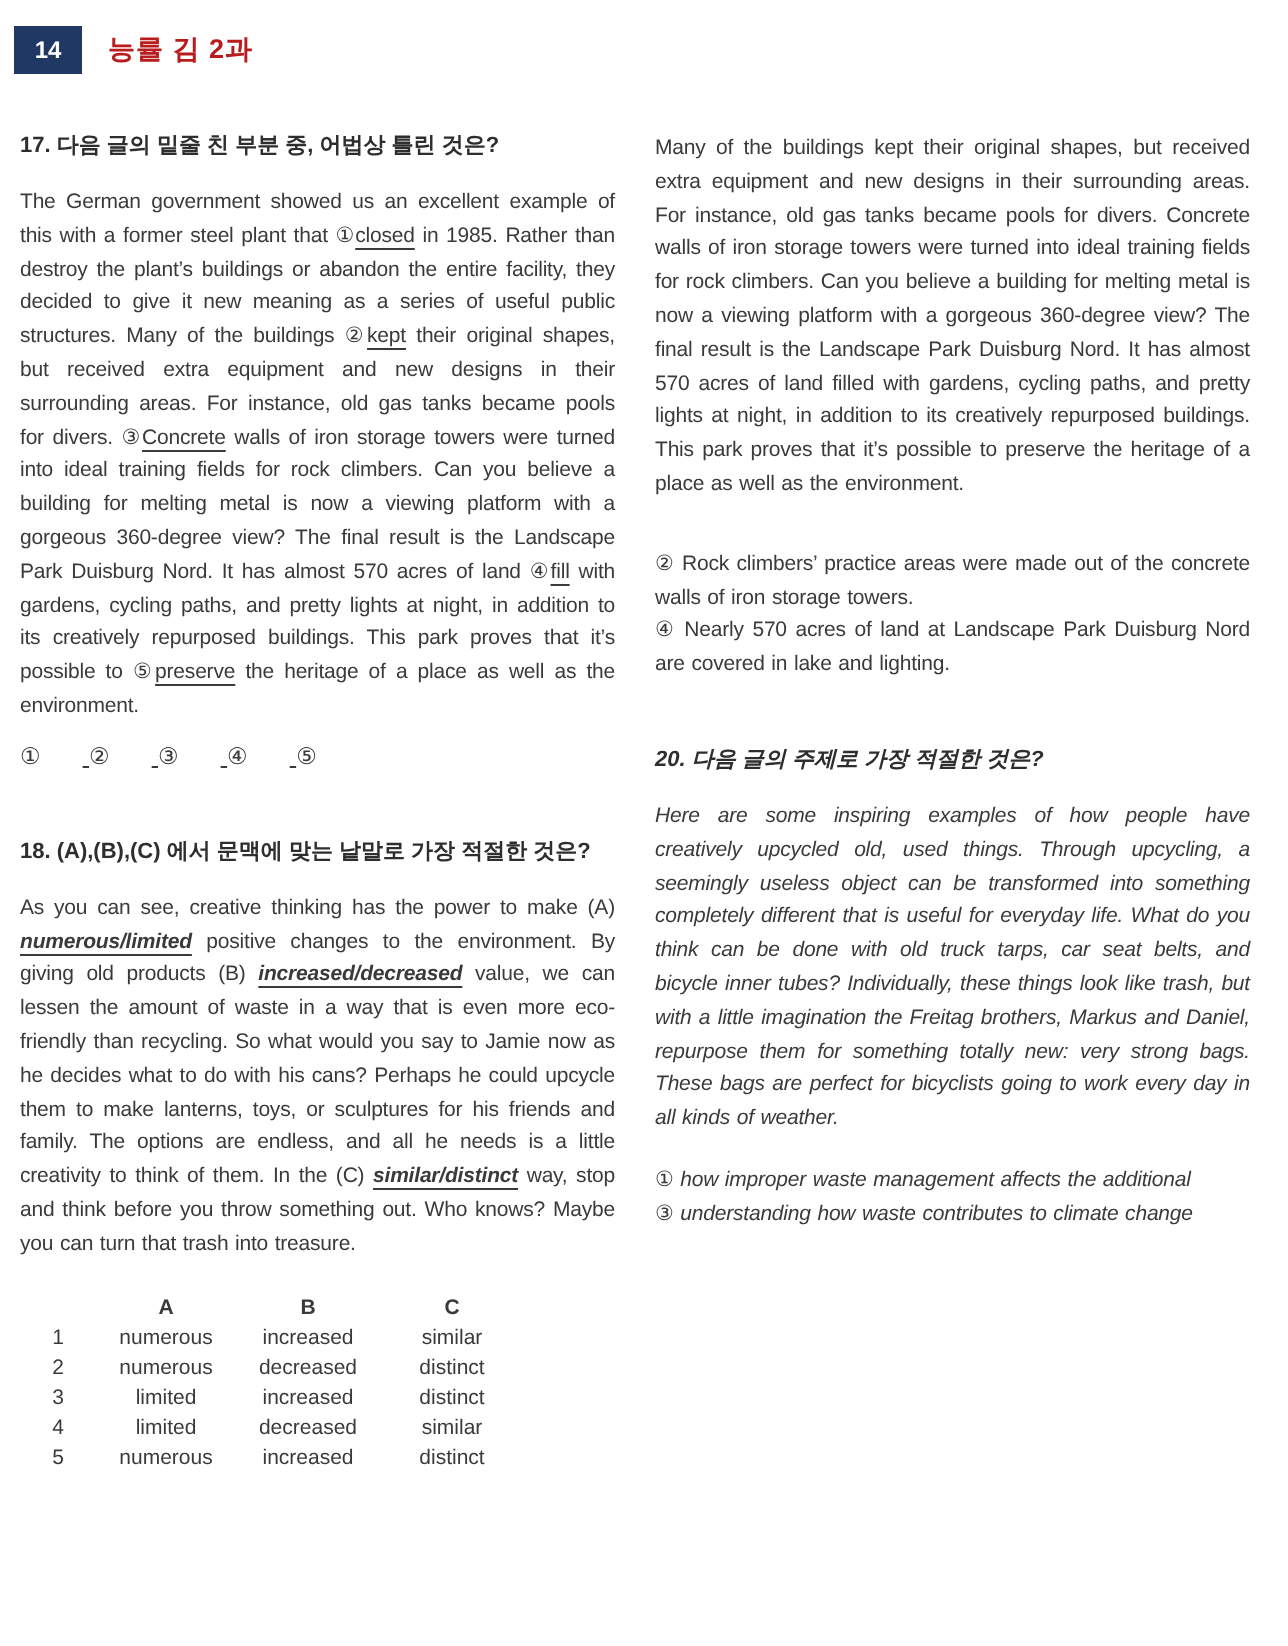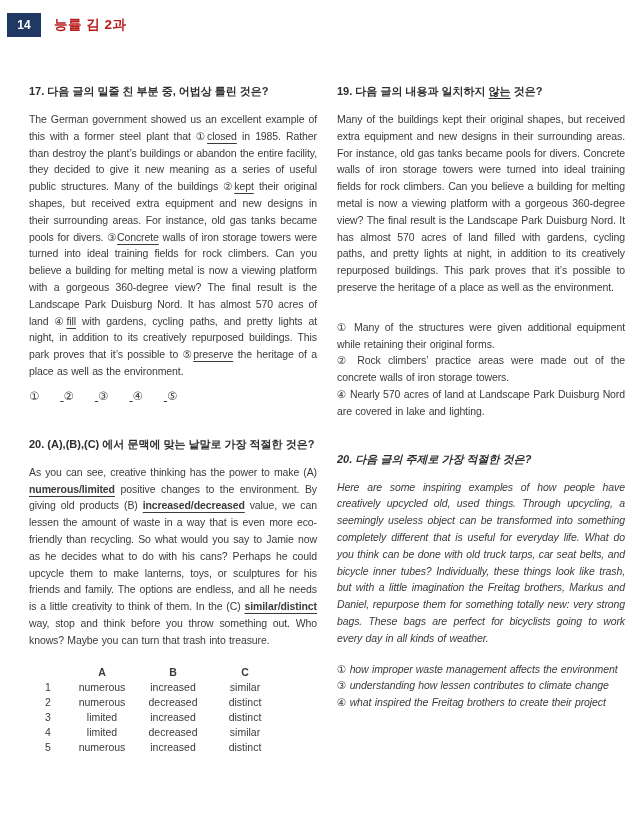--- a/index.html
+++ b/index.html
@@ -6,28 +6,28 @@
   html,body { width:644px; height:823px; background:#ffffff; overflow:hidden; }
   body { font-family:"Liberation Sans","DejaVu Sans",sans-serif; color:#3a3a3a; }
 
   .page { width:644px; height:823px; background:#fff; position:relative; }
 
   .header { display:flex; align-items:center; padding-top:13px; padding-left:7px; height:37px; }
   .page-num { width:34px; height:24px; background:#1F3864; color:#ffffff; font-size:12px;
               font-weight:700; display:flex; align-items:center; justify-content:center; }
   .doc-title { margin-left:13px; color:#b91c1c; font-size:13.5px; font-weight:700; letter-spacing:0.5px; }
 
-  .columns { display:flex; gap:20px; padding:0 19px 0 29px; margin-top:47px; }
+  .columns { display:flex; gap:20px; padding:0 19px 0 10px; margin-top:29px; }
   .col { flex:1; min-width:0; }
 
   .q-title { font-size:11px; font-weight:700; color:#2e2e2e; margin-bottom:13px; line-height:14px; }
   .passage { font-size:10.5px; line-height:16.8px; text-align:justify; color:#3a3a3a;
              letter-spacing:-0.1px; word-spacing:0.5px; }
   .u { text-decoration:underline; text-underline-offset:2.5px; }
-  .b { font-weight:700; }
+  .b { font-weight:700;font-style:italic; }
 
   .options-row { margin-top:9px; font-size:11.5px; color:#3a3a3a;text-decoration:underline; }
   .options-row span { display:inline-block; margin-right:21px; }
 
   .section-q18 { margin-top:34px; }
   .choice-table { margin-top:16px; border-collapse:collapse; font-size:10.5px; color:#3a3a3a; }
   .choice-table th { font-weight:700; }
   .choice-table th, .choice-table td { text-align:center; padding:1.5px 0; font-weight:normal; }
   .choice-table th.colh { font-weight:700; }
   .choice-table .c-num { width:38px; }
@@ -63,21 +63,21 @@
         <div class="options-row">
           <span>①</span>
           <span>②</span>
           <span>③</span>
           <span>④</span>
           <span>⑤</span>
         </div>
       </section>
 
       <section class="section-q18">
-        <div class="q-title">20. (A),(B),(C) 에서 문맥에 맞는 낱말로 가장 적절한 것은?</div>
+        <div class="q-title">18. (A),(B),(C) 에서 문맥에 맞는 낱말로 가장 적절한 것은?</div>
         <p class="passage"><span>As you can see, creative thinking has the power to make (A) </span><span class="u b">numerous/limited</span><span> positive changes to the environment. By giving old products (B) </span><span class="u b">increased/decreased</span><span> value, we can lessen the amount of waste in a way that is even more eco-friendly than recycling. So what would you say to Jamie now as he decides what to do with his cans? Perhaps he could upcycle them to make lanterns, toys, or sculptures for his friends and family. The options are endless, and all he needs is a little creativity to think of them. In the (C) </span><span class="u b">similar/distinct</span><span> way, stop and think before you throw something out. Who knows? Maybe you can turn that trash into treasure.</span></p>
         <table class="choice-table">
           <thead>
             <tr>
               <th class="c-num"></th>
               <th class="c-a colh">A</th>
               <th class="c-b colh">B</th>
               <th class="c-c colh">C</th>
             </tr>
           </thead>
@@ -114,35 +114,32 @@
             </tr>
           </tbody>
         </table>
       </section>
 
     </div>
 
     <div class="col">
 
       <section>
-        <div class="q-title"><span>19. 다음 글의 내용과 일치하지 </span><span class="u">않는</span><span> 것은?</span></div>
         <p class="passage">Many of the buildings kept their original shapes, but received extra equipment and new designs in their surrounding areas. For instance, old gas tanks became pools for divers. Concrete walls of iron storage towers were turned into ideal training fields for rock climbers. Can you believe a building for melting metal is now a viewing platform with a gorgeous 360-degree view? The final result is the Landscape Park Duisburg Nord. It has almost 570 acres of land filled with gardens, cycling paths, and pretty lights at night, in addition to its creatively repurposed buildings. This park proves that it’s possible to preserve the heritage of a place as well as the environment.</p>
         <div class="choices">
-          <div class="choice">① Many of the structures were given additional equipment while retaining their original forms.</div>
           <div class="choice">② Rock climbers’ practice areas were made out of the concrete walls of iron storage towers.</div>
           <div class="choice">④ Nearly 570 acres of land at Landscape Park Duisburg Nord are covered in lake and lighting.</div>
         </div>
       </section>
 
       <section class="section-q20">
         <div class="q-title">20. 다음 글의 주제로 가장 적절한 것은?</div>
         <p class="passage">Here are some inspiring examples of how people have creatively upcycled old, used things. Through upcycling, a seemingly useless object can be transformed into something completely different that is useful for everyday life. What do you think can be done with old truck tarps, car seat belts, and bicycle inner tubes? Individually, these things look like trash, but with a little imagination the Freitag brothers, Markus and Daniel, repurpose them for something totally new: very strong bags. These bags are perfect for bicyclists going to work every day in all kinds of weather.</p>
         <div class="choices plain">
-          <div class="choice">① how improper waste management affects the environment</div>
-          <div class="choice">③ understanding how lessen contributes to climate change</div>
-          <div class="choice">④ what inspired the Freitag brothers to create their project</div>
+          <div class="choice">① how improper waste management affects the additional</div>
+          <div class="choice">③ understanding how waste contributes to climate change</div>
         </div>
       </section>
 
     </div>
 
   </div>
 </div>
 
 </body></html>

